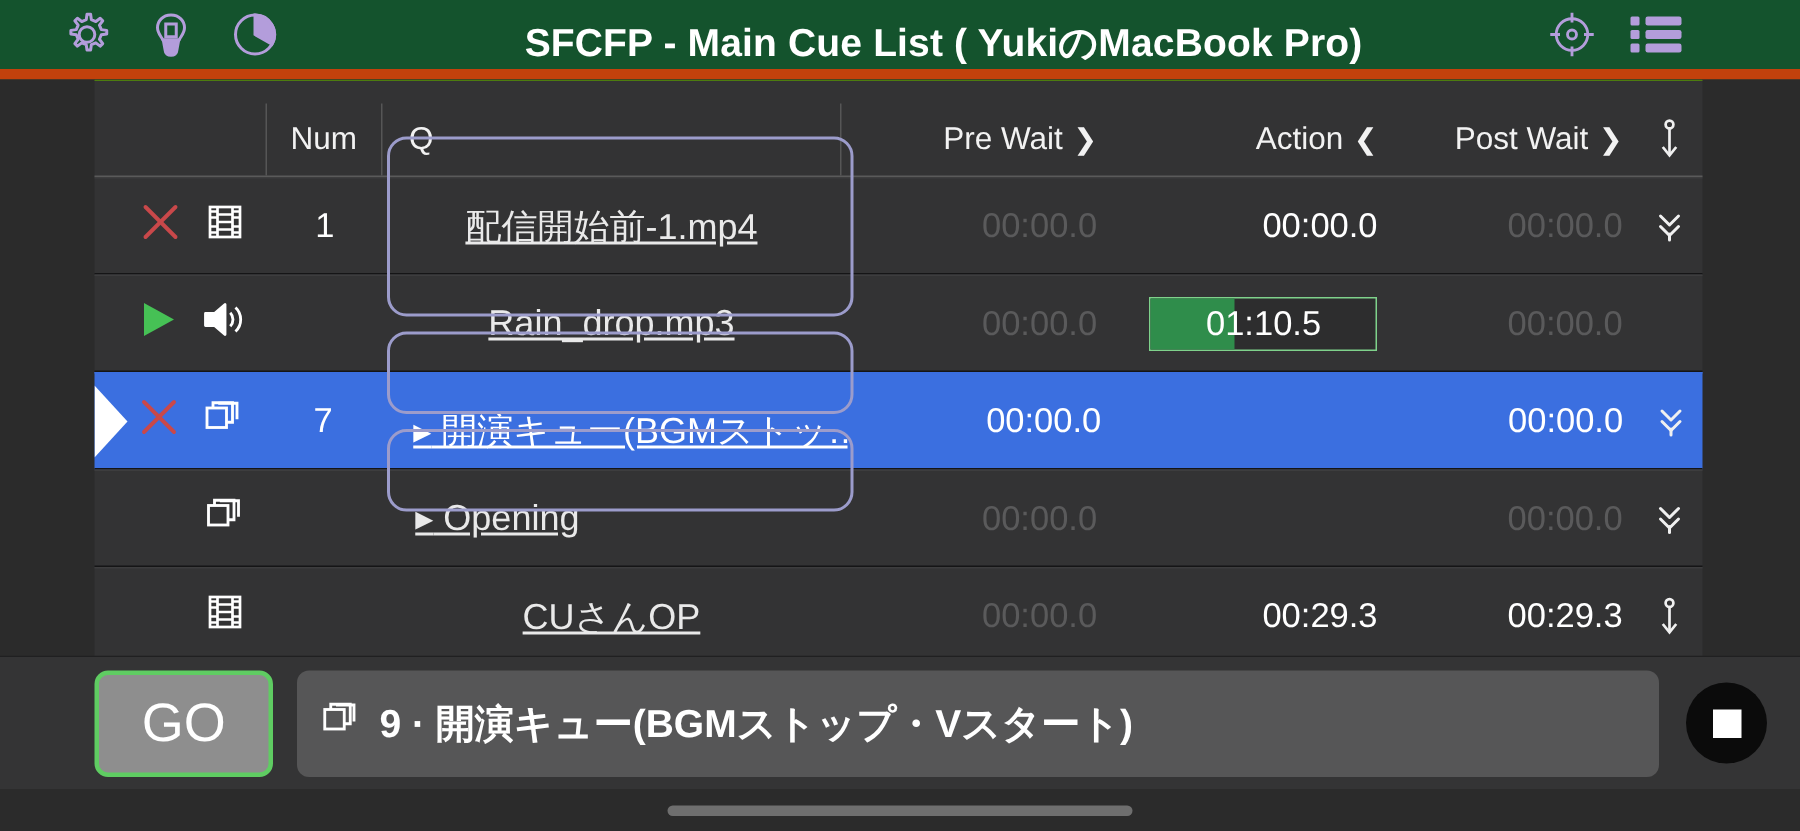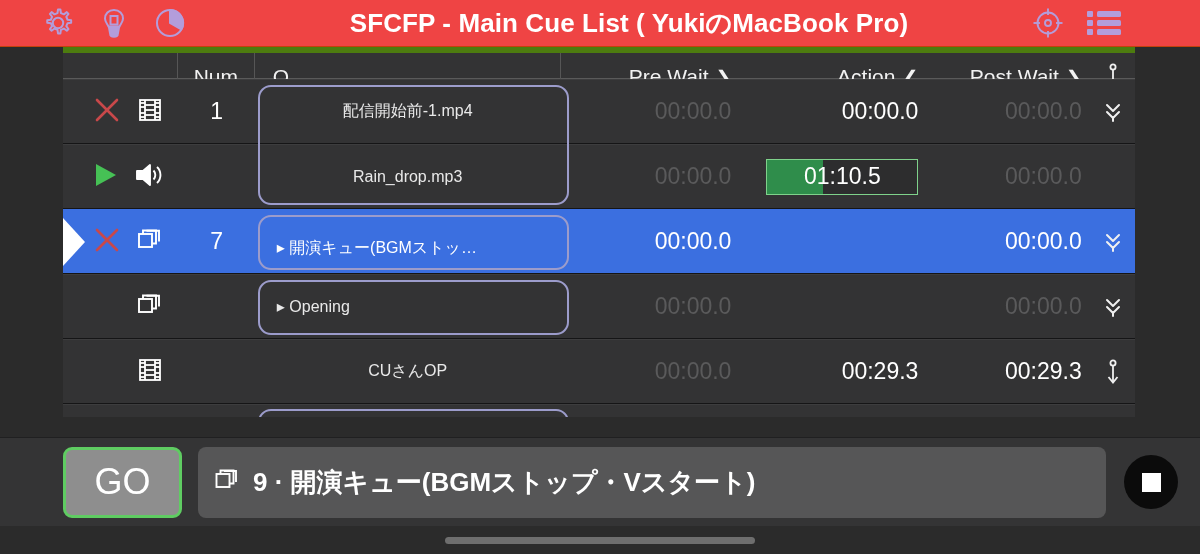--- a/index.html
+++ b/index.html
@@ -15,25 +15,25 @@
   }
   .app {
     width: 1200px; height: 554px;
     display: flex; flex-direction: column;
     background: #2b2b2b;
   }
 
   
   .toolbar {
     height: 46px;
-    background: #ef4444;
-    display: flex; align-items: center;
+    background: #14532d;
+    display: flex; align-items: flex-end;
     flex: 0 0 46px;
     position: relative;
-    border-bottom: 1px solid #c2410c;
+    border-bottom: 7px solid #c2410c;
   }
   .tb-icon {
     width: 56px; height: 46px;
     display: flex; align-items: center; justify-content: center;
     flex: 0 0 auto;
   }
   .tb-icon svg { display: block; }
   .tb-spacer-left { width: 30px; flex: 0 0 30px; }
   .tb-title {
     flex: 1 1 auto;
@@ -59,26 +59,26 @@
     background: #2b2b2b;
     overflow: hidden;
   }
   .table {
     position: absolute;
     left: 63px; top: 0;
     width: 1072px;
     height: 100%;
   }
   .thead {
-    height: 32px;
+    height: 65px;
     background: #333334;
     display: flex;
-    align-items: flex-start;
+    align-items: flex-end;
     border-bottom: 1px solid #5a5a5a;
-    border-top: 6px solid #4d7c0f;
+    border-top: 1px solid #4d7c0f;
     box-sizing: border-box;
   }
   .thead .cell {
     height: 48px;
     display: flex; align-items: center;
     box-sizing: border-box;
     font-size: 21px;
     color: #f2f2f2;
     border-right: 1px solid #565656;
   }
@@ -110,26 +110,27 @@
     height: 63px;
     display: flex; align-items: center;
     box-sizing: border-box;
   }
   .row .c-flags { justify-content: flex-end; padding-right: 14px; gap: 14px; }
   .row .c-q { padding-left: 0; }
 
   .num-txt { font-size: 23px; color: #fff; }
 
   .qcell-text {
-    font-size: 16px;
+    font-size: 24px;
     color: #e9e9e9;
     white-space: nowrap;
     overflow: hidden;
     width: 100%;
     box-sizing: border-box;
+    text-decoration: underline;
   }
   .qcell-text.center { text-align: center; }
   .qcell-text.left   { text-align: left; padding-left: 22px; }
   .row.selected .qcell-text { color: #ffffff; margin-top: 13px; }
 
   .time {
     font-size: 23px;
     color: #ffffff;
     font-variant-numeric: tabular-nums;
   }

